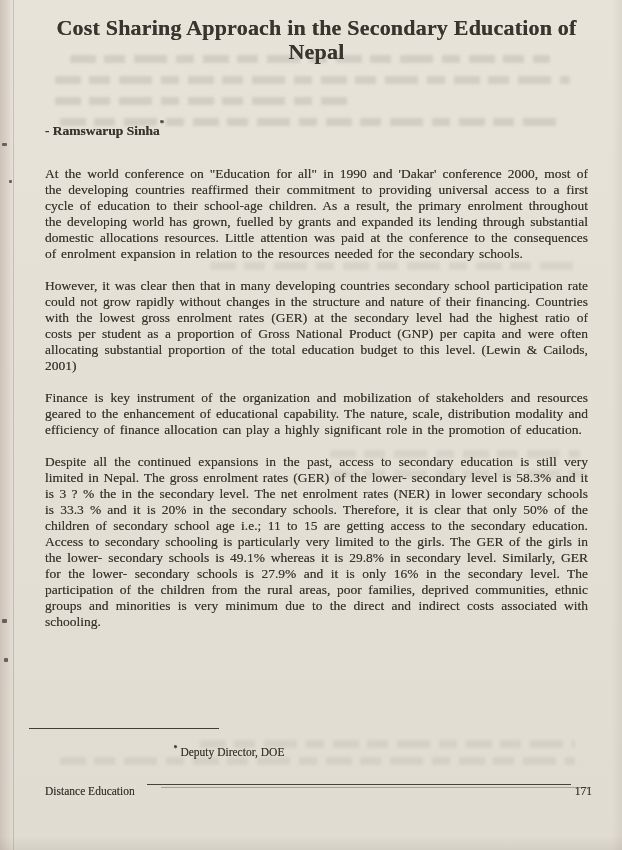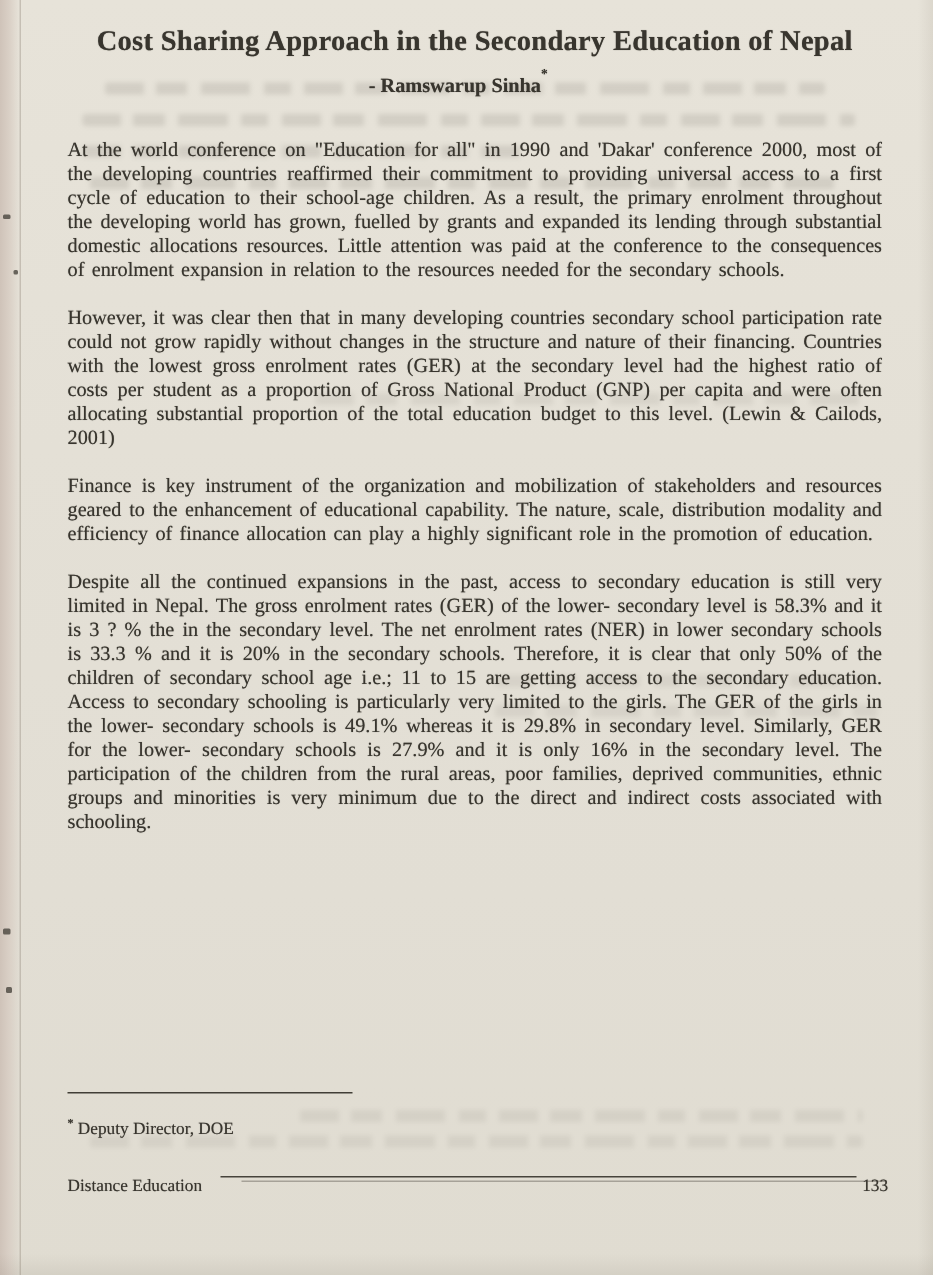--- a/index.html
+++ b/index.html
@@ -32,36 +32,36 @@
       rgba(104,99,90,.6) 34px 55px, transparent 55px 64px,
       rgba(104,99,90,.6) 64px 97px, transparent 97px 106px,
       rgba(104,99,90,.6) 106px 124px, transparent 124px 133px);
     filter:blur(1.7px);opacity:.26;
   }
   .ghost.dim{opacity:.16;}
 
   .content{position:absolute;left:45px;right:34px;top:0;}
   .title{
     margin:16px 0 0;text-align:center;
-    font-size:19px;line-height:24px;font-weight:bold;letter-spacing:.2px;
+    font-size:22px;line-height:24px;font-weight:bold;letter-spacing:.2px;
     text-shadow:0 0 .6px rgba(56,53,46,.75);
   }
   .author-line{
-    text-align:center;padding-right:22px;
+    margin-top:50px;text-align:left;padding-right:22px;
     font-weight:bold;font-size:13.5px;line-height:19px;
     text-shadow:0 0 .5px rgba(56,53,46,.7);
   }
   .author-line sup{font-size:9px;font-weight:bold;vertical-align:9px;letter-spacing:0;}
   .body-text{margin-top:26px;}
   .body-text p{
     margin:0 0 16px;text-align:justify;
     font-size:13.5px;line-height:16px;word-spacing:1.5px;
     text-shadow:0 0 .55px rgba(56,53,46,.65);
   }
-  .footnote-area{position:absolute;left:45px;top:728px;width:400px;}
+  .footnote-area{position:absolute;left:29px;top:728px;width:400px;text-align:center;}
   .footnote-rule{width:190px;border-top:1.6px solid #413e36;margin-bottom:12px;}
   .footnote-text{font-size:11.5px;line-height:15px;text-shadow:0 0 .5px rgba(56,53,46,.6);}
   .footnote-text sup{font-size:8px;vertical-align:5px;font-weight:bold;}
 
   .footer{
     position:absolute;left:45px;right:30px;top:784px;
     display:flex;align-items:flex-start;
     font-size:11.5px;line-height:15px;text-shadow:0 0 .5px rgba(56,53,46,.6);
   }
   .footer-rule{flex:1;margin:0 2px 3px 12px;border-bottom:1.5px solid #46433b;position:relative;}
@@ -109,16 +109,16 @@
   </div>
 
   <div class="footnote-area">
     <div class="footnote-rule"></div>
     <div class="footnote-text"><sup>*</sup> <span>Deputy Director, DOE</span></div>
   </div>
 
   <div class="footer">
     <span>Distance Education</span>
     <span class="footer-rule"></span>
-    <span class="page-number">133</span>
+    <span class="page-number">171</span>
   </div>
 
 </div>
 
 </body></html>

